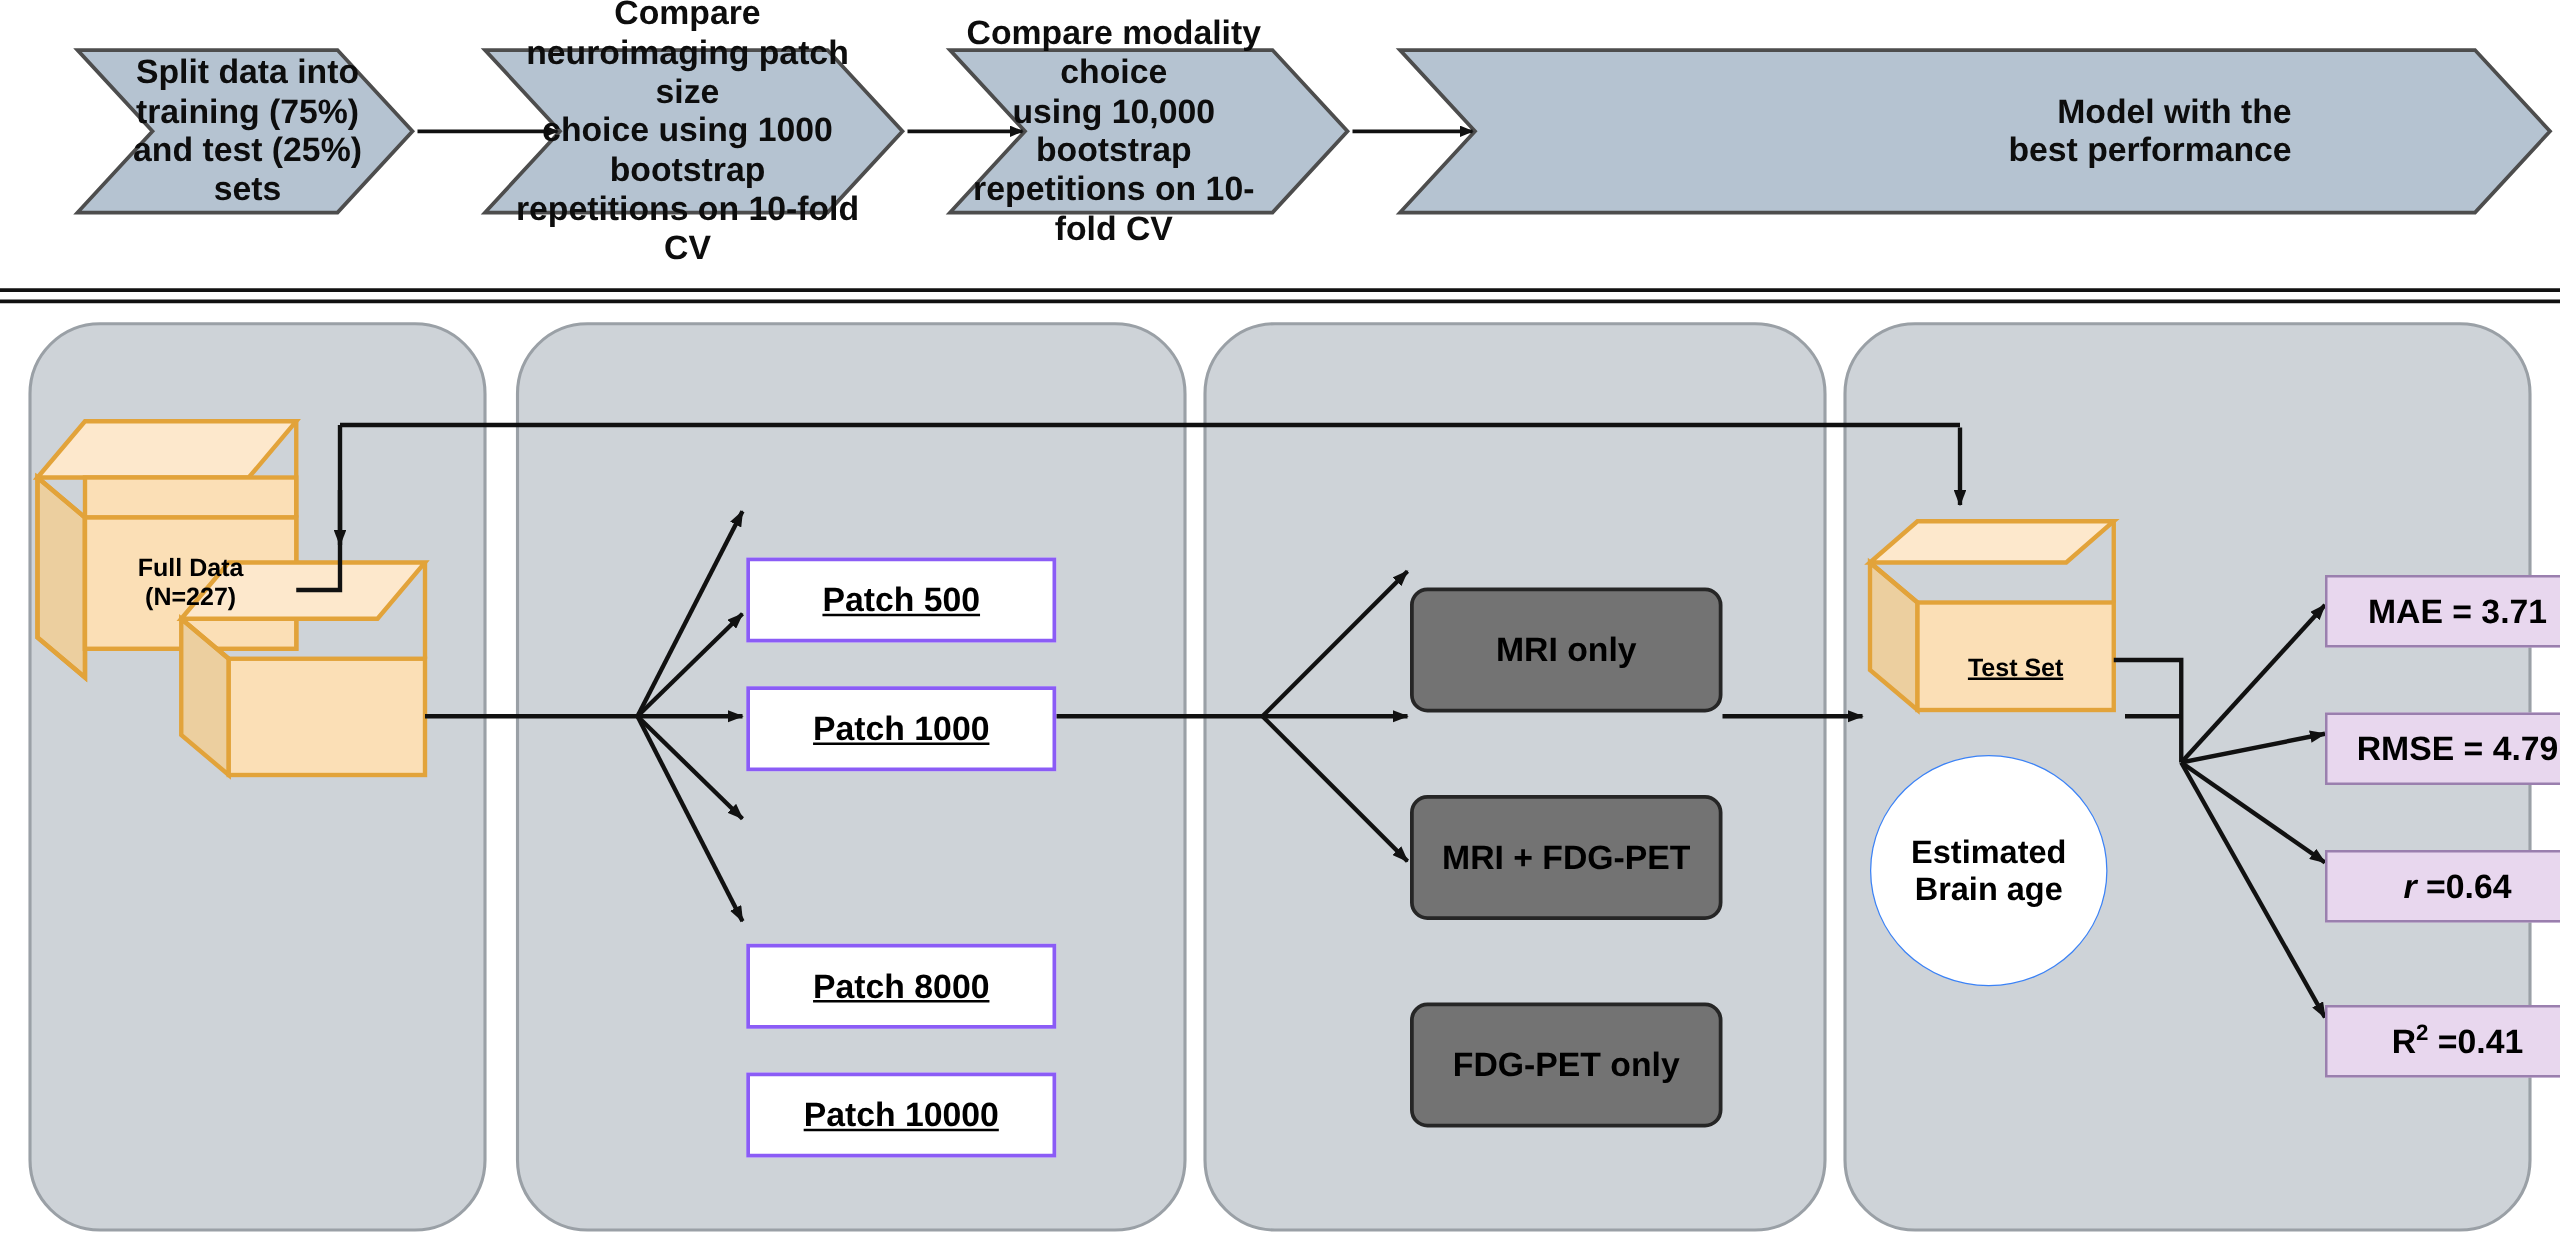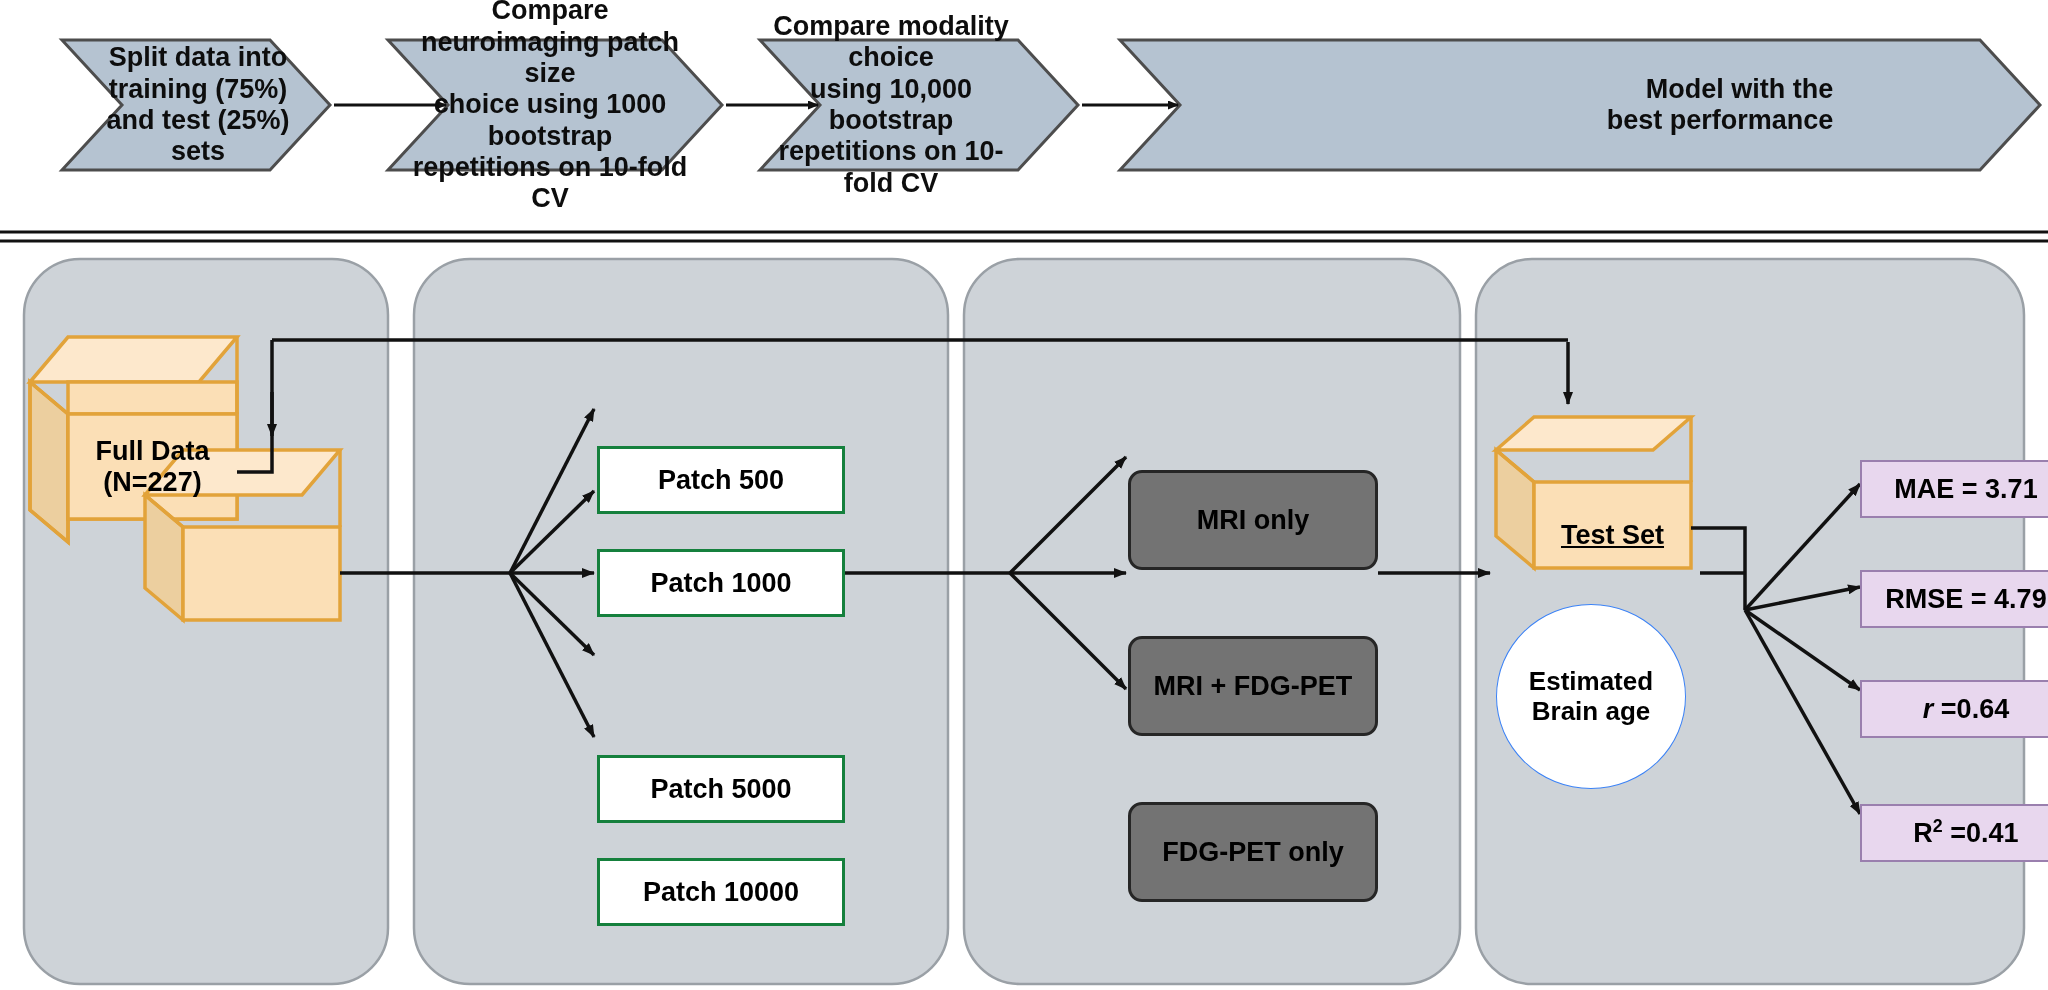--- a/index.html
+++ b/index.html
@@ -3,26 +3,26 @@
 <meta charset="utf-8">
 <style>
   html,body{margin:0;padding:0;background:#ffffff;}
   body{width:2048px;height:990px;font-family:"Liberation Sans",sans-serif;overflow:hidden;}
   #stage{position:relative;width:2026px;height:990px;margin-top:32px;}
   svg#canvas{position:absolute;left:0;top:0;width:2048px;height:990px;}
   .nd{position:absolute;display:flex;align-items:center;justify-content:center;text-align:center;
       font-weight:bold;color:#000;box-sizing:border-box;line-height:1.12;}
   .chev-label{position:absolute;display:flex;align-items:center;justify-content:center;text-align:center;
       font-weight:bold;color:#0d0d0d;line-height:1.16;pointer-events:none;}
-  .patch-box{background:#ffffff;border:3px solid #15803d;font-size:27px;}
+  .patch-box{background:#ffffff;border:3px solid #8b5cf6;font-size:27px;text-decoration:underline;}
   .mod-box{background:#737373;border:3px solid #262626;border-radius:14px;font-size:27px;}
   .metric-box{background:#e8d7ee;border:2px solid #9a7fae;font-size:27px;}
   .circle-box{background:#ffffff;border:1px solid #3b82f6;border-radius:50%;font-size:26px;}
   .cube-label{position:absolute;display:flex;align-items:center;justify-content:center;text-align:center;
-      font-weight:bold;color:#000;font-size:27px;line-height:1.12;pointer-events:none;}
+      font-weight:bold;color:#000;font-size:20px;line-height:1.12;pointer-events:none;}
   sup{font-size:0.66em;vertical-align:super;line-height:0;}
   .ital{font-style:italic;}
 </style>
 </head>
 <body>
 
 <div id="stage">
 
   <svg id="canvas" viewBox="0 0 2048 990">
     <defs>
@@ -129,21 +129,21 @@
   <div class="chev-label" style="left:80px;top:8px;width:236px;height:130px;font-size:27px;">Split data into<br>training (75%)<br>and test (25%)<br>sets</div>
   <div class="chev-label" style="left:400px;top:8px;width:300px;height:130px;font-size:27px;">Compare neuroimaging patch size<br>choice using 1000 bootstrap<br>repetitions on 10-fold CV</div>
   <div class="chev-label" style="left:772px;top:8px;width:238px;height:130px;font-size:27px;">Compare modality choice<br>using 10,000 bootstrap<br>repetitions on 10-fold CV</div>
   <div class="chev-label" style="left:1560px;top:8px;width:320px;height:130px;font-size:27px;text-align:right;">Model with the<br>best performance</div>
 
   <div class="cube-label" style="left:68px;top:382px;width:169px;height:105px;">Full Data<br>(N=227)</div>
   <div class="cube-label" style="left:1534px;top:460px;width:157px;height:86px;text-decoration:underline;">Test Set</div>
 
   <div class="nd patch-box" style="left:597px;top:414px;width:248px;height:68px;">Patch 500</div>
   <div class="nd patch-box" style="left:597px;top:517px;width:248px;height:68px;">Patch 1000</div>
-  <div class="nd patch-box" style="left:597px;top:723px;width:248px;height:68px;">Patch 5000</div>
+  <div class="nd patch-box" style="left:597px;top:723px;width:248px;height:68px;">Patch 8000</div>
   <div class="nd patch-box" style="left:597px;top:826px;width:248px;height:68px;">Patch 10000</div>
 
   <div class="nd mod-box" style="left:1128px;top:438px;width:250px;height:100px;">MRI only</div>
   <div class="nd mod-box" style="left:1128px;top:604px;width:250px;height:100px;">MRI + FDG-PET</div>
   <div class="nd mod-box" style="left:1128px;top:770px;width:250px;height:100px;">FDG-PET only</div>
 
   <div class="nd circle-box" style="left:1496px;top:572px;width:190px;height:185px;">Estimated<br>Brain age</div>
 
   <div class="nd metric-box" style="left:1860px;top:428px;width:212px;height:58px;">MAE = 3.71</div>
   <div class="nd metric-box" style="left:1860px;top:538px;width:212px;height:58px;">RMSE = 4.79</div>

